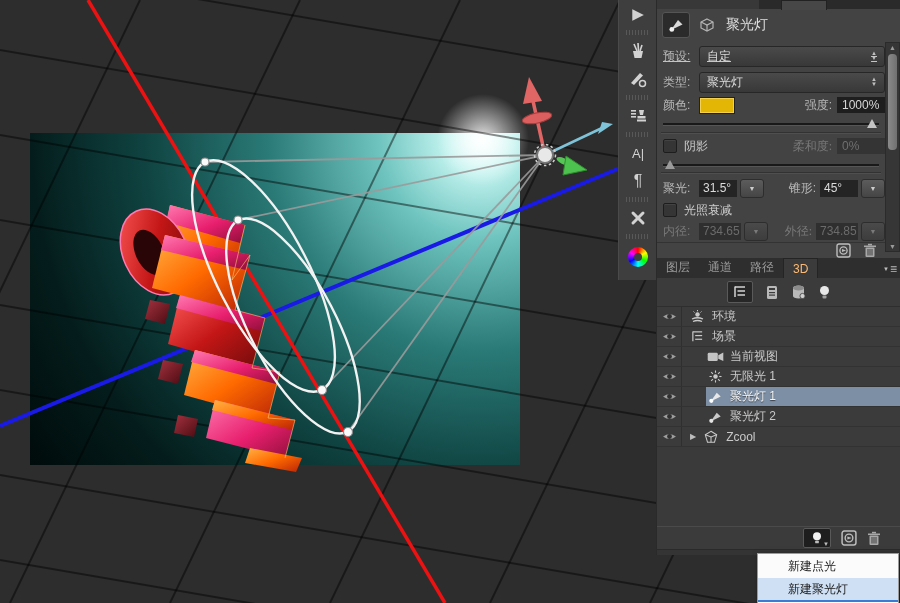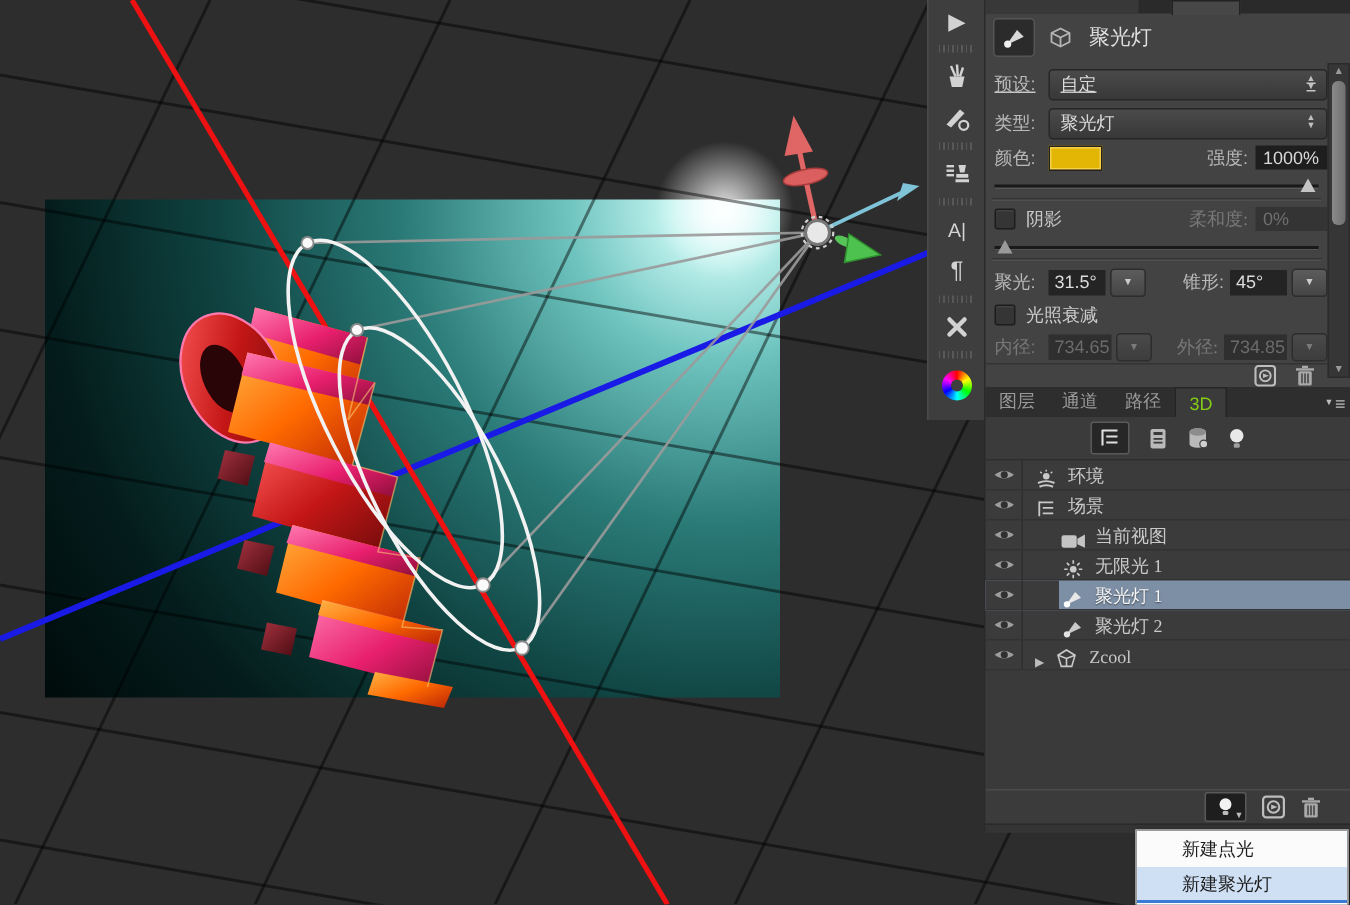--- a/index.html
+++ b/index.html
@@ -54,26 +54,26 @@
              border:1px solid #2b2b2b;display:flex;flex-direction:column;align-items:center;}
   .scrollbar .sarr{color:#9a9a9a;font-size:7px;line-height:9px;}
   .scrollbar .thumb{width:9px;height:96px;background:linear-gradient(90deg,#8a8a8a,#707070);border-radius:4px;margin:2px 0;}
   .pfooter{position:absolute;left:0;top:242px;width:244px;height:16px;border-top:1px solid #333;
            display:flex;align-items:center;justify-content:flex-end;gap:12px;padding-right:24px;box-sizing:border-box;}
   
   #layersgrp{left:656px;top:258px;width:244px;height:297px;background:#3b3b3b;z-index:2;
              border-left:1px solid #2a2a2a;color:#c9c9c9;font-size:12px;display:flex;flex-direction:column;}
   .ptabbar{height:20px;background:#2e2e2e;display:flex;align-items:flex-end;position:relative;flex:none;text-align:right;}
   .ptab{padding:3px 9px 2px 9px;color:#9a9a9a;}
-  .ptab.active{background:#3b3b3b;color:#84cc16;border:1px solid #242424;border-bottom:none;}
+  .ptab.active{background:#3b3b3b;color:#fdba74;border:1px solid #242424;border-bottom:none;}
   .panelmenu{position:absolute;right:4px;top:4px;color:#bdbdbd;font-size:10px;display:flex;align-items:center;gap:1px;}
   .filterbar{height:28px;border-bottom:1px solid #2e2e2e;display:flex;align-items:center;justify-content:center;gap:12px;flex:none;}
   .filterbox{width:24px;height:20px;background:#272727;border:1px solid #5a5a5a;border-radius:2px;
              display:flex;align-items:center;justify-content:center;}
-  .trow{height:19px;border-bottom:1px solid #323232;display:flex;align-items:flex-end;flex:none;font-family:Liberation Serif, serif;}
+  .trow{height:19px;border-bottom:1px solid #323232;display:flex;align-items:center;flex:none;}
   .eyecell{width:24px;height:100%;border-right:1px solid #2f2f2f;display:flex;align-items:center;justify-content:center;flex:none;}
   .ticon{width:18px;display:flex;justify-content:center;flex:none;}
   .tlabel{margin-left:6px;white-space:nowrap;}
   .tindent{width:24px;flex:none;}
   .tsel{background:#7d8fa5;}
   .tsel .tlabel{color:#f6f6f6;text-shadow:0 1px 1px rgba(0,0,0,.55);}
   .treefill{flex:1;background:#3a3a3a;}
   .bbar{height:22px;border-top:1px solid #4a4a4a;background:#3b3b3b;display:flex;align-items:center;
         justify-content:flex-end;gap:10px;padding-right:20px;flex:none;}
   .bulbbtn{width:26px;height:18px;background:#1e1e1e;border:1px solid #595959;border-radius:2px;

